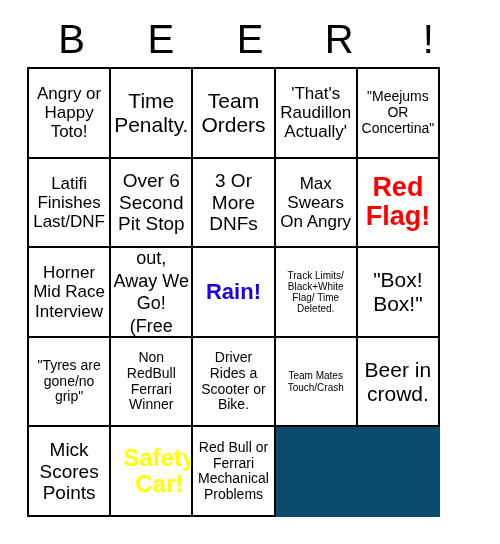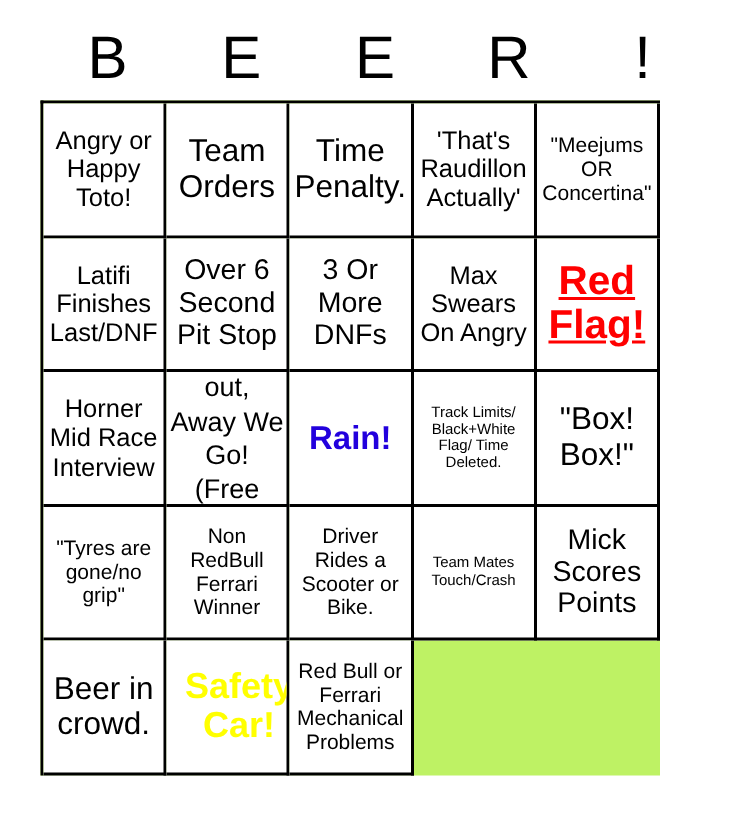--- a/index.html
+++ b/index.html
@@ -49,21 +49,21 @@
     left: 27px;
     top: 67px;
     width: 413px;
     height: 450px;
     box-sizing: border-box;
     border-top: 2px solid #000;
     border-left: 2px solid #000;
     display: grid;
     grid-template-columns: repeat(5, 1fr);
     grid-template-rows: repeat(5, 1fr);
-    background: #bef264;
+    background: #0c4a6e;
   }
   .cell {
     box-sizing: border-box;
     border-right: 2px solid #000;
     border-bottom: 2px solid #000;
     display: flex;
     align-items: center;
     justify-content: center;
     text-align: center;
     padding: 1px 2px;
@@ -78,21 +78,21 @@
   }
 
   
   .s-xl  .txt { font-size: 21px; }
   .s-lg  .txt { font-size: 19px; }
   .s-md  .txt { font-size: 17px; }
   .s-sm  .txt { font-size: 14px; }
   .s-xs  .txt { font-size: 10px; }
 
   
-  .c-red   .txt { color: #ff0000; font-weight: bold; font-size: 27px; line-height: 1.08; text-decoration: underline; }
+  .c-red   .txt { color: #ff0000; font-weight: bold; font-size: 27px; line-height: 1.08; }
   .c-blue  .txt { color: #2200dd; font-weight: bold; font-size: 22px; line-height: 1.08; }
   .c-yellow .txt { color: #ffff00; font-weight: bold; font-size: 24px; line-height: 1.08; margin-left: 16px; }
 
   .free .txt { font-size: 18px; line-height: 1.25; }
 </style>
 </head>
 <body>
 
 <div id="bingo-card">
 
@@ -104,26 +104,26 @@
     <div class="header-cell">!</div>
   </div>
 
   <div class="grid" id="bingo-grid">
       <div class="cell s-md ">
         <span class="txt">Angry or
 Happy
 Toto!</span>
       </div>
       <div class="cell s-xl ">
+        <span class="txt">Time
+Penalty.</span>
+      </div>
+      <div class="cell s-xl ">
         <span class="txt">Team
 Orders</span>
-      </div>
-      <div class="cell s-xl ">
-        <span class="txt">Time
-Penalty.</span>
       </div>
       <div class="cell s-md ">
         <span class="txt">'That's
 Raudillon
 Actually'</span>
       </div>
       <div class="cell s-sm ">
         <span class="txt">"Meejums
 OR
 Concertina"</span>
@@ -190,29 +190,29 @@
       <div class="cell s-sm ">
         <span class="txt">Driver
 Rides a
 Scooter or
 Bike.</span>
       </div>
       <div class="cell s-xs ">
         <span class="txt">Team Mates
 Touch/Crash</span>
       </div>
+      <div class="cell s-xl ">
+        <span class="txt">Beer in
+crowd.</span>
+      </div>
       <div class="cell s-lg ">
         <span class="txt">Mick
 Scores
 Points</span>
       </div>
-      <div class="cell s-xl ">
-        <span class="txt">Beer in
-crowd.</span>
-      </div>
       <div class="cell s-xl c-yellow">
         <span class="txt">Safety
 Car!</span>
       </div>
       <div class="cell s-sm ">
         <span class="txt">Red Bull or
 Ferrari
 Mechanical
 Problems</span>
       </div>

